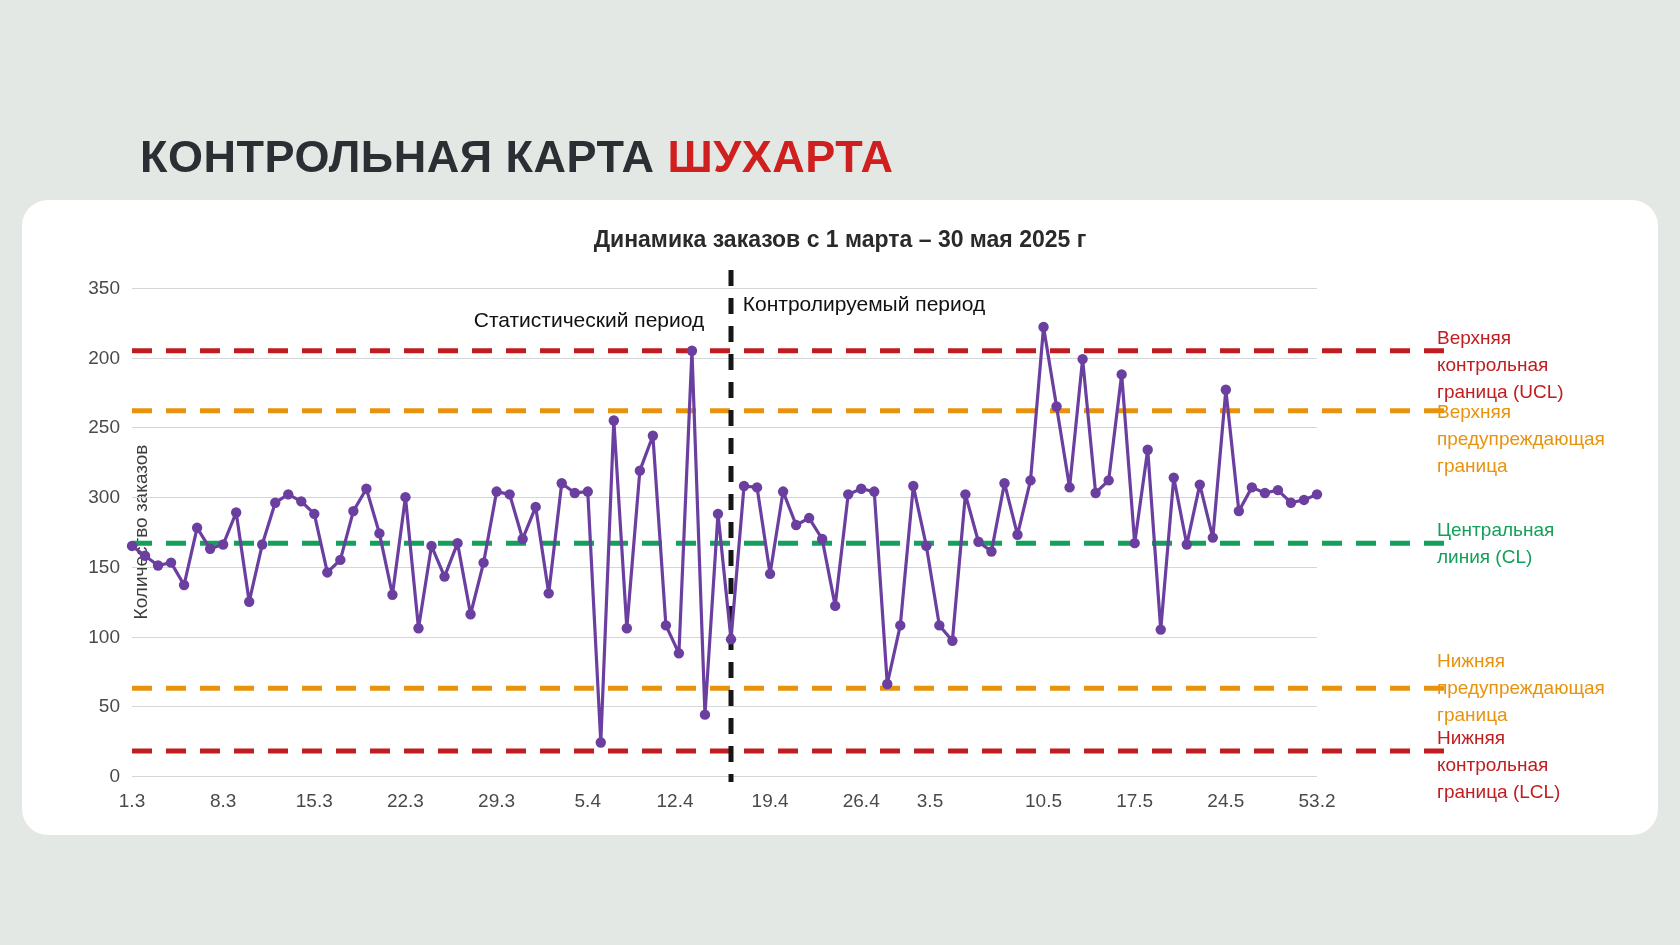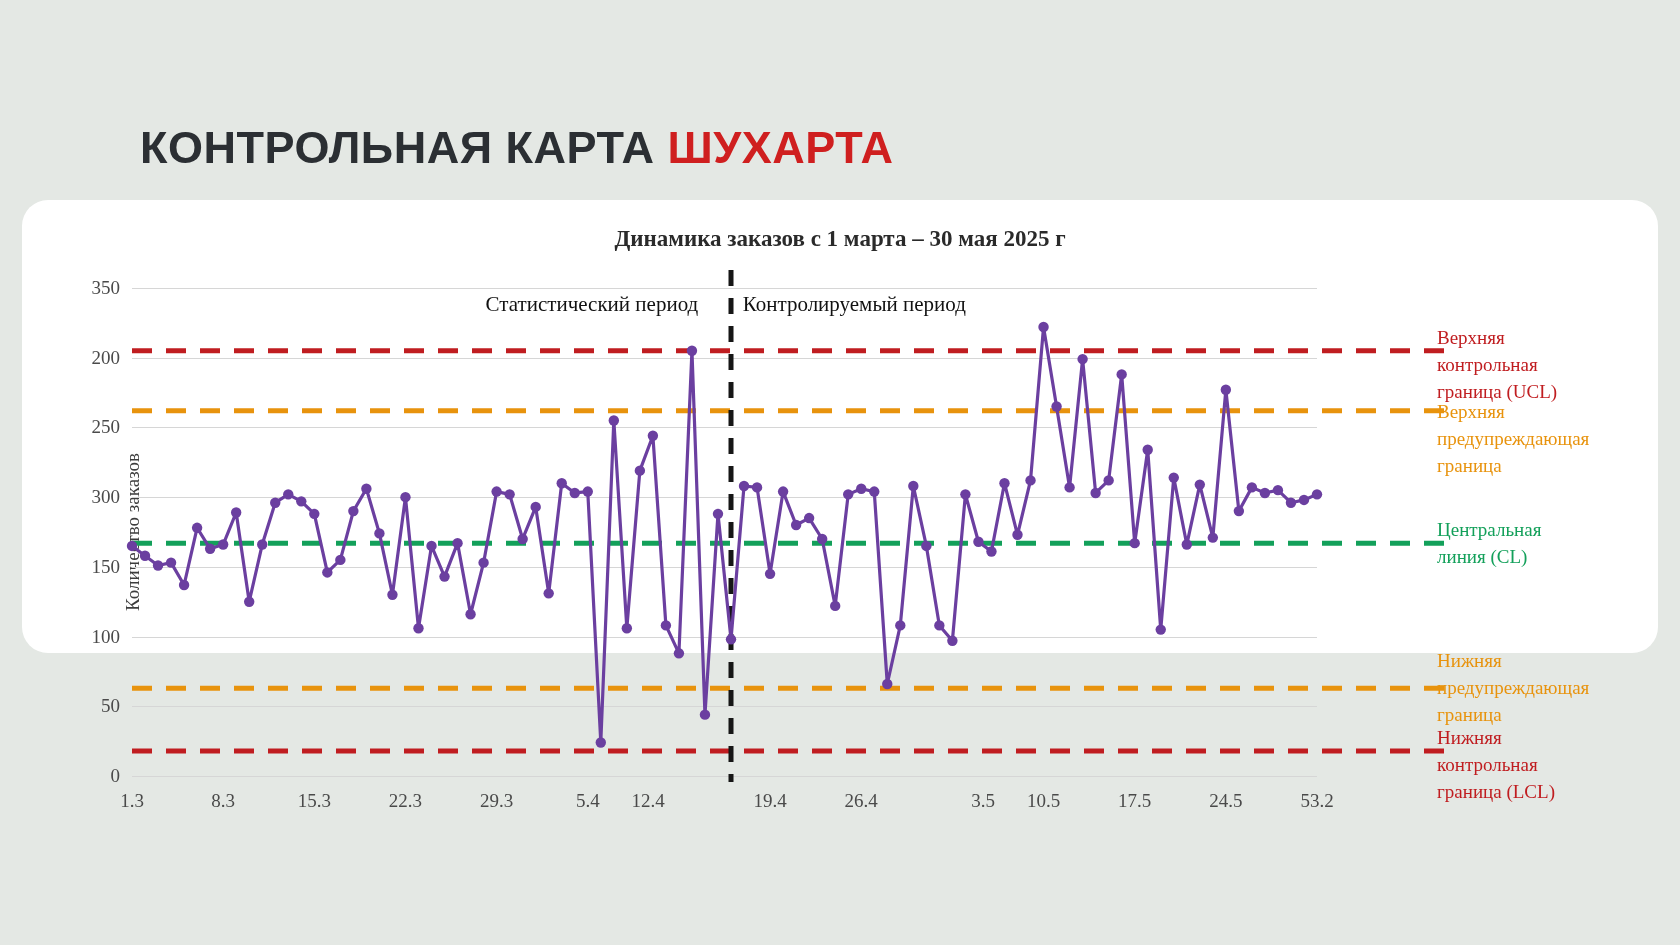--- a/index.html
+++ b/index.html
@@ -20,32 +20,32 @@
     color: #1d1d1d; line-height: 1; position: relative; top: -4px;
   }
   .logo-sub {
     font-family: "DejaVu Sans", sans-serif;
     font-size: 17px; letter-spacing: 1.5px; color: #3a3a3a;
     margin-left: 14px; position: relative; top: -8px;
   }
 
   
   .heading {
-    position: absolute; left: 140px; top: 122px;
+    position: absolute; left: 140px; top: 131px;
     font-family: "Liberation Sans", sans-serif;
     font-weight: 700; font-size: 45px; letter-spacing: 0.5px;
     color: #2b2f33; white-space: nowrap;
   }
   .heading .accent { color: #cf1f1f; }
 
   
   .card {
     position: absolute; left: 22px; top: 200px;
-    width: 1636px; height: 453px;
-    background: #ffffff; border-radius: 26px; font-family: Liberation Serif, serif;
+    width: 1636px; height: 635px;
+    background: #ffffff; border-radius: 26px;
   }
 
   .chart-title {
     position: absolute; left: 0; top: 26px; width: 100%;
     text-align: center; font-size: 23px; font-weight: 700; color: #2a2a2a;
   }
 
   
   
   .plot { position: absolute; left: 110px; top: 88px; width: 1185px; height: 488px; }
@@ -67,21 +67,21 @@
   }
   .xtick {
     position: absolute; top: 100%; margin-top: 14px;
     transform: translateX(-50%);
     font-size: 19px; color: #4a4a4a; white-space: nowrap;
   }
 
   .period-label {
     position: absolute; font-size: 21px; color: #111; white-space: nowrap;
   }
-  .period-left  { top: 4px; right: 50.7%; margin-right: 18px; }
+  .period-left  { top: 20px; right: 50.7%; margin-right: 12px; }
   .period-right { top: 4px; left: 50.7%;  margin-left: 10px; }
 
   
   .legend { position: absolute; left: 1415px; top: 0; width: 215px; }
   .legend-item {
     position: absolute; left: 0; width: 212px;
     font-size: 19px; line-height: 1.42;
   }
   .legend-ucl  { color: #c01d20; }
   .legend-uwl  { color: #e8930d; }
@@ -125,24 +125,24 @@
         <div class="gridline" style="top: 69.7143px;"></div>
         <div class="ytick" style="top: 69.7143px;">200</div>
         <div class="gridline" style="top: 0px;"></div>
         <div class="ytick" style="top: 0px;">350</div>
         <div class="xtick" style="left: 0px;">1.3</div>
         <div class="xtick" style="left: 91.1538px;">8.3</div>
         <div class="xtick" style="left: 182.308px;">15.3</div>
         <div class="xtick" style="left: 273.462px;">22.3</div>
         <div class="xtick" style="left: 364.615px;">29.3</div>
         <div class="xtick" style="left: 455.769px;">5.4</div>
-        <div class="xtick" style="left: 516px;">12.4</div>
+        <div class="xtick" style="left: 543px;">12.4</div>
         <div class="xtick" style="left: 638.077px;">19.4</div>
         <div class="xtick" style="left: 729.231px;">26.4</div>
-        <div class="xtick" style="left: 851px;">3.5</div>
+        <div class="xtick" style="left: 798px;">3.5</div>
         <div class="xtick" style="left: 911.538px;">10.5</div>
         <div class="xtick" style="left: 1002.69px;">17.5</div>
         <div class="xtick" style="left: 1093.85px;">24.5</div>
         <div class="xtick" style="left: 1185px;">53.2</div>
         <svg width="1185" height="488" style="position: absolute; left: 0px; top: 0px; overflow: visible;">
           <line x1="0" x2="1315" y1="62.74285714285713" y2="62.74285714285713" stroke="#c01d20" stroke-width="5" stroke-dasharray="20 14"></line>
           <line x1="0" x2="1315" y1="122.69714285714286" y2="122.69714285714286" stroke="#e8930d" stroke-width="5" stroke-dasharray="20 14"></line>
           <line x1="0" x2="1315" y1="255.15428571428572" y2="255.15428571428572" stroke="#13a05a" stroke-width="5" stroke-dasharray="20 14"></line>
           <line x1="0" x2="1315" y1="400.15999999999997" y2="400.15999999999997" stroke="#e8930d" stroke-width="5" stroke-dasharray="20 14"></line>
           <line x1="0" x2="1315" y1="462.90285714285716" y2="462.90285714285716" stroke="#c01d20" stroke-width="5" stroke-dasharray="20 14"></line>

